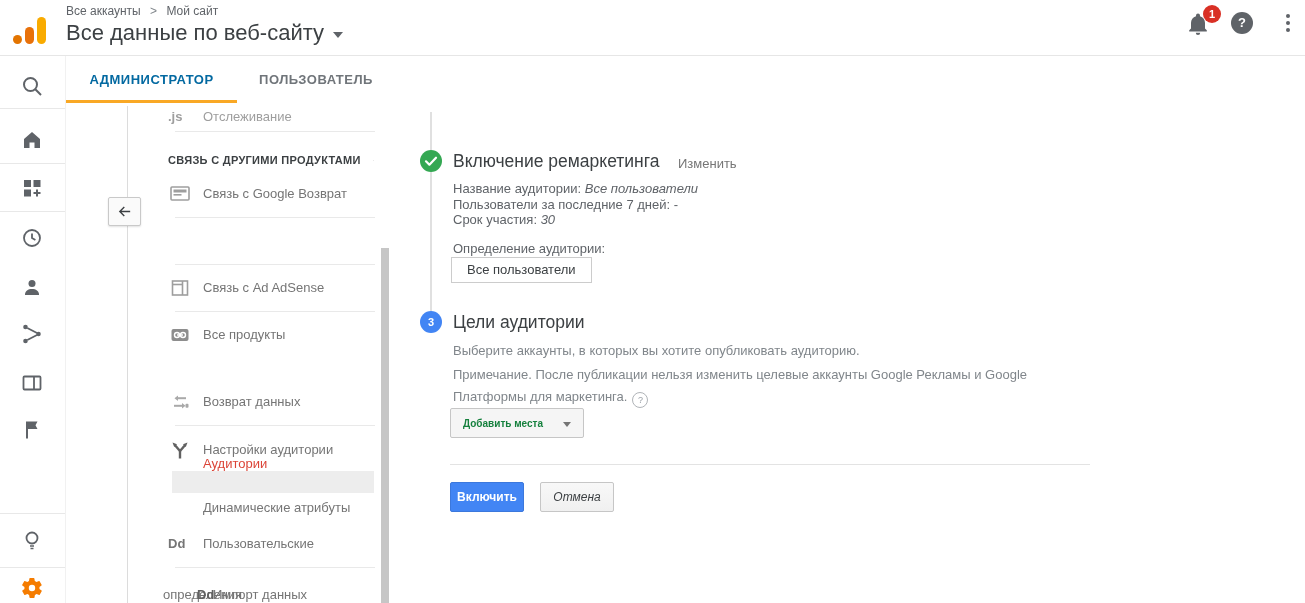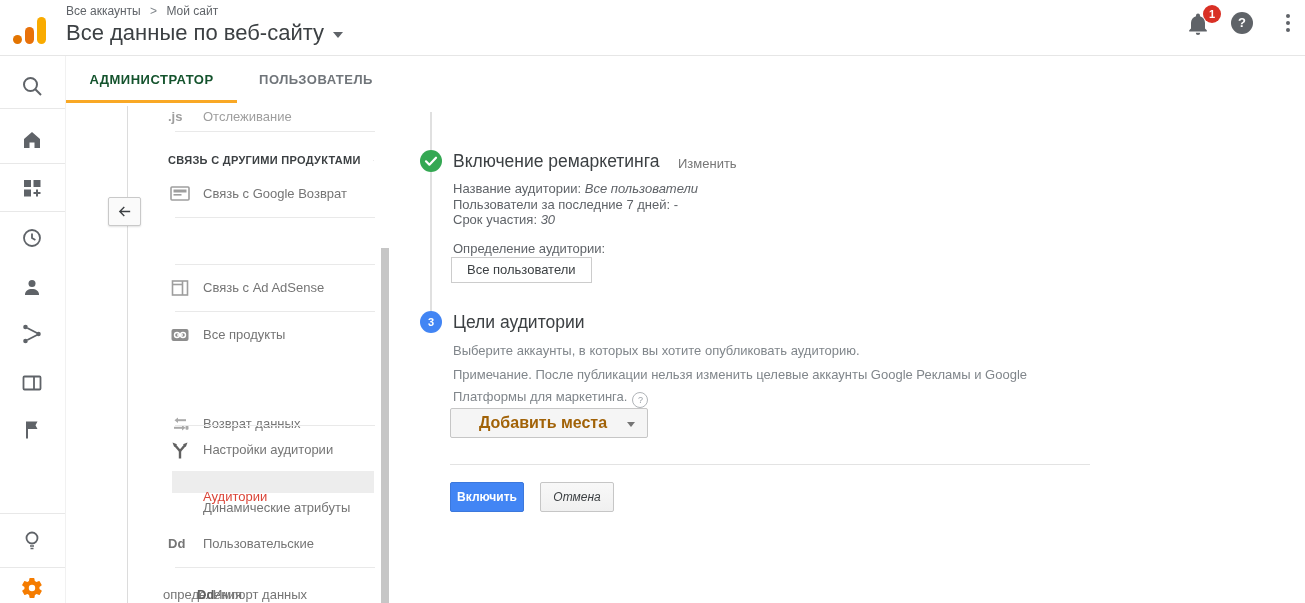--- a/index.html
+++ b/index.html
@@ -31,21 +31,21 @@
   .kebab i{width:4px;height:4px;border-radius:50%;background:#5f6368;}
   
   .rail{position:absolute;left:0;top:55px;width:65px;height:548px;background:#fff;
         border-right:1px solid #f1f1f1;z-index:20;}
   .rail-div{position:absolute;left:0;width:65px;height:1px;background:#e8e8e8;}
   .rail-ic{position:absolute;left:20px;width:24px;height:24px;cursor:pointer;}
   
   .tabbar{position:absolute;left:66px;top:56px;right:0;height:47px;background:#fff;display:flex;}
   .tab{height:47px;line-height:47px;text-align:center;font-size:13px;font-weight:bold;
        letter-spacing:.5px;color:#70757a;cursor:pointer;position:relative;}
-  .tab.active{color:#14532d;}
+  .tab.active{color:#0369a1;}
   .tab.active .underline{position:absolute;left:0;bottom:0;width:100%;height:3px;background:#f9a825;}
   
   .nav-border{position:absolute;left:127px;top:106px;width:1px;height:497px;background:#dcdcdc;}
   .nav{position:absolute;left:128px;top:112px;width:252px;height:491px;overflow:hidden;background:#fff;}
   .nav-row{position:absolute;left:0;right:5px;height:24px;}
   .nicon{position:absolute;left:40px;top:0;width:24px;height:24px;}
   .nicon-text{position:absolute;left:40px;top:0;line-height:24px;font-size:13px;font-weight:bold;color:#757575;}
   .nlabel{position:absolute;left:75px;top:0;line-height:24px;font-size:13px;color:#757575;white-space:nowrap;cursor:pointer;}
   .nav-div{position:absolute;left:47px;width:200px;height:1px;background:#e9e9e9;}
   .sec-row{position:absolute;left:40px;right:6px;height:24px;display:flex;align-items:center;}
@@ -74,21 +74,21 @@
   .def-chip{position:absolute;left:451px;top:257px;border:1px solid #ccc;padding:4px 15px 5px;
             font-size:13px;color:#3c4043;background:#fff;cursor:pointer;}
   .desc{position:absolute;left:453px;top:343px;font-size:13px;color:#80868b;}
   .note{position:absolute;left:453px;top:364px;width:600px;font-size:13px;color:#80868b;line-height:21.5px;}
   .note-help{display:inline-flex;width:14px;height:14px;border:1px solid #b0b4b8;border-radius:50%;
              color:#9aa0a6;font-size:9px;align-items:center;justify-content:center;margin-left:5px;
              vertical-align:-2px;cursor:pointer;}
   .add-btn{position:absolute;left:450px;top:408px;height:30px;display:inline-flex;align-items:center;
            padding:0 12px;background:#f5f5f5;border:1px solid #c6c6c6;border-radius:2px;cursor:pointer;
            box-sizing:border-box;}
-  .add-btn .lbl{font-size:16px;font-weight:bold;color:#a16207;margin-left:16px;}
+  .add-btn .lbl{font-size:10px;font-weight:bold;color:#15803d;}
   .add-btn .caret-down{border-top-color:#757575;margin:2px 0 0 20px;border-left-width:4px;border-right-width:4px;border-top-width:5px;}
   .bottom-div{position:absolute;left:450px;top:464px;width:640px;height:1px;background:#e3e3e3;}
   .btn{position:absolute;top:482px;height:30px;border-radius:2px;font-size:12px;display:inline-flex;
        align-items:center;justify-content:center;cursor:pointer;box-sizing:border-box;}
   .btn-primary{left:450px;width:74px;background:#4285f4;border:1px solid #3c78dc;color:#fff;font-weight:bold;}
   .btn-default{left:540px;width:74px;background:linear-gradient(#f8f8f8,#f0f0f0);border:1px solid #c6c6c6;color:#3c4043;font-style:italic;}
 </style>
 </head>
 <body>
 
@@ -249,21 +249,21 @@
         <svg width="24" height="24" viewBox="0 0 24 24">
             <rect x="3.5" y="6" width="17" height="12" rx="2" fill="#8d8d8d"></rect>
             <circle cx="9" cy="12" r="2.5" fill="none" stroke="#fff" stroke-width="1.4"></circle>
             <circle cx="15" cy="12" r="2.5" fill="none" stroke="#fff" stroke-width="1.4"></circle>
             <path d="M9 12h6" stroke="#fff" stroke-width="1.4"></path>
           </svg>
       </span>
       <span class="nlabel">Все продукты</span>
     </div>
 
-    <div class="nav-row" style="top:278px;margin-top:22px;">
+    <div class="nav-row" style="top:278px;">
       <span class="nicon">
         <svg width="24" height="24" viewBox="0 0 24 24">
             <path d="M18 8.2H8.5" stroke="#a9a9a9" stroke-width="2"></path>
             <path d="M10 5.5 6.5 8.2 10 10.9z" fill="#a9a9a9"></path>
             <path d="M6 15.8h9.5" stroke="#a9a9a9" stroke-width="2"></path>
             <path d="M14 13.1l3.5 2.7-3.5 2.7z" fill="#a9a9a9"></path>
             <rect x="17.5" y="13.8" width="3" height="4" rx="1" fill="#a9a9a9"></rect>
           </svg>
       </span>
       <span class="nlabel">Возврат данных</span>
@@ -277,21 +277,21 @@
             <path d="M12 13 6.8 7" stroke="#616161" stroke-width="2.4"></path>
             <path d="M12 13l5.2-6" stroke="#616161" stroke-width="2.4"></path>
             <path d="M4.5 4.5 9 6.2 6.2 9z" fill="#616161"></path>
             <path d="M19.5 4.5 15 6.2 17.8 9z" fill="#616161"></path>
           </svg>
       </span>
       <span class="nlabel">Настройки аудитории</span>
     </div>
 
     <div class="hl-band"></div>
-    <span class="sub-label sub-sel" style="top:374px;">Аудитории</span>
+    <span class="sub-label sub-sel" style="top:341px;">Аудитории</span>
     <span class="sub-label sub-norm" style="top:384px;line-height:24px;">Динамические атрибуты</span>
 
     <div class="nav-row" style="top:420px;">
       <span class="nicon-text">Dd</span>
       <span class="nlabel">Пользовательские</span>
     </div>
     <div class="nav-div" style="top:455px;"></div>
 
     <div style="position:absolute;left:0;top:473px;height:20px;right:0;">
       <span class="overlap-span" style="left:35px;">определения</span>

